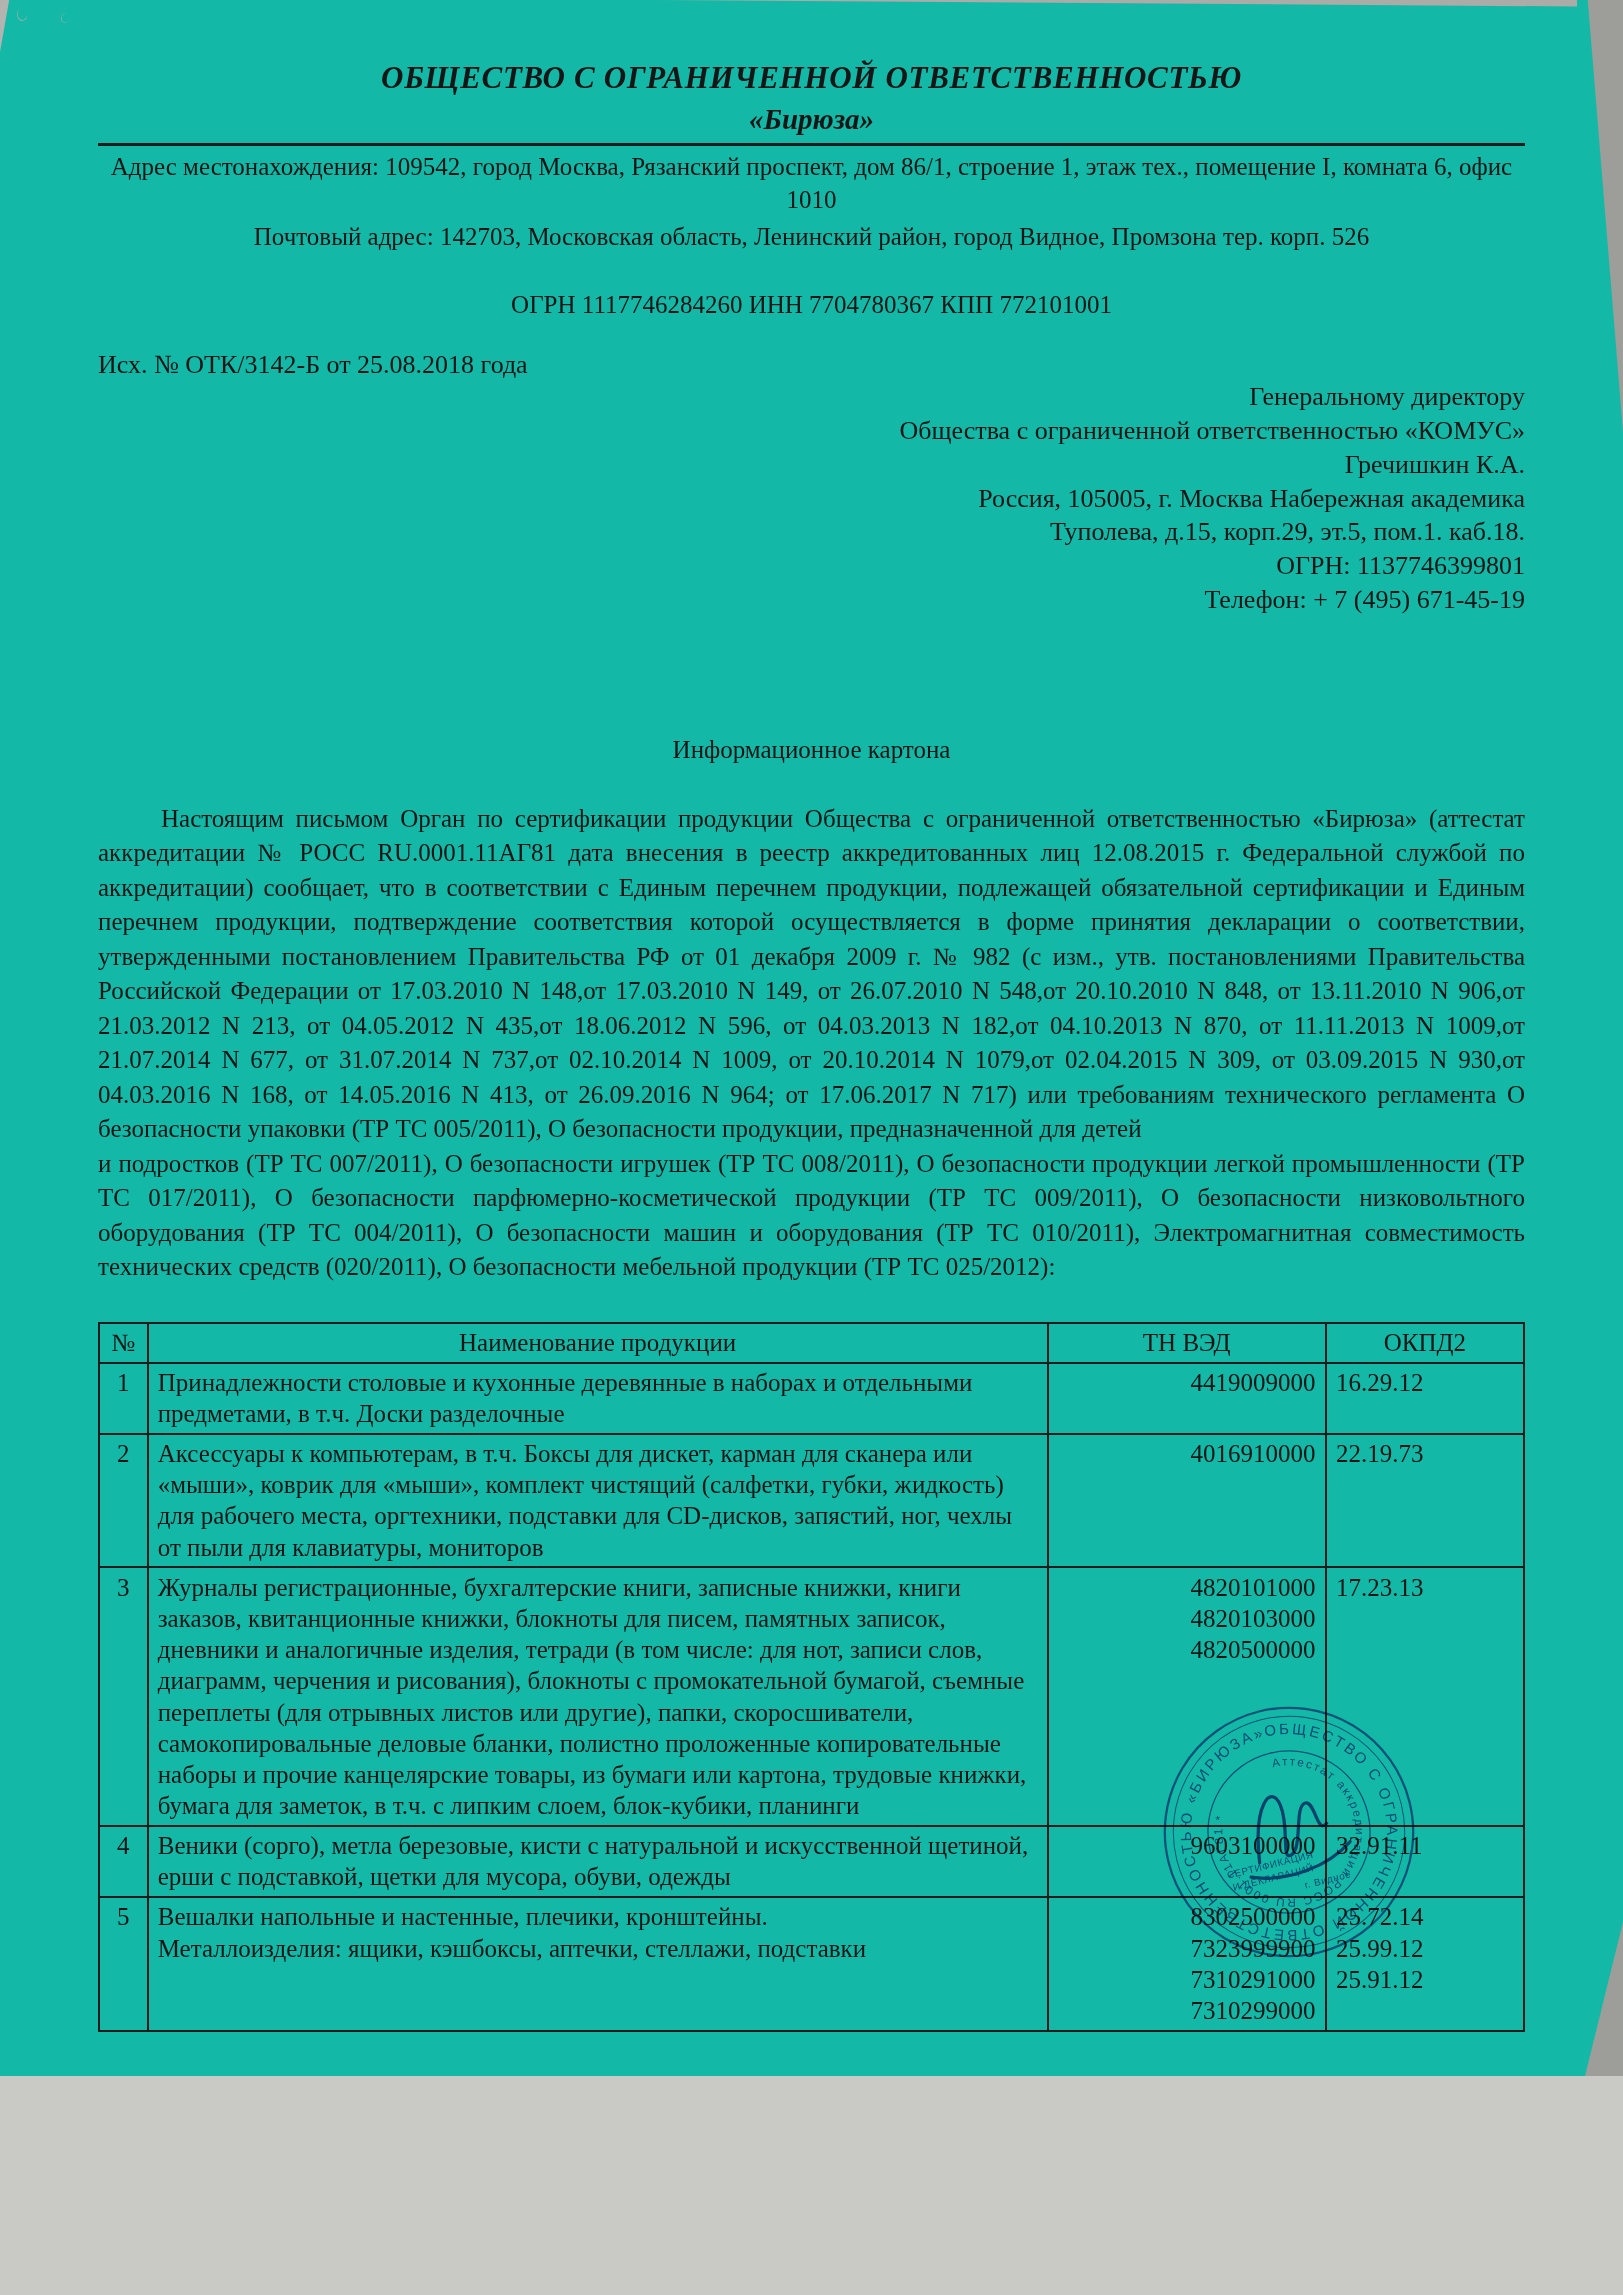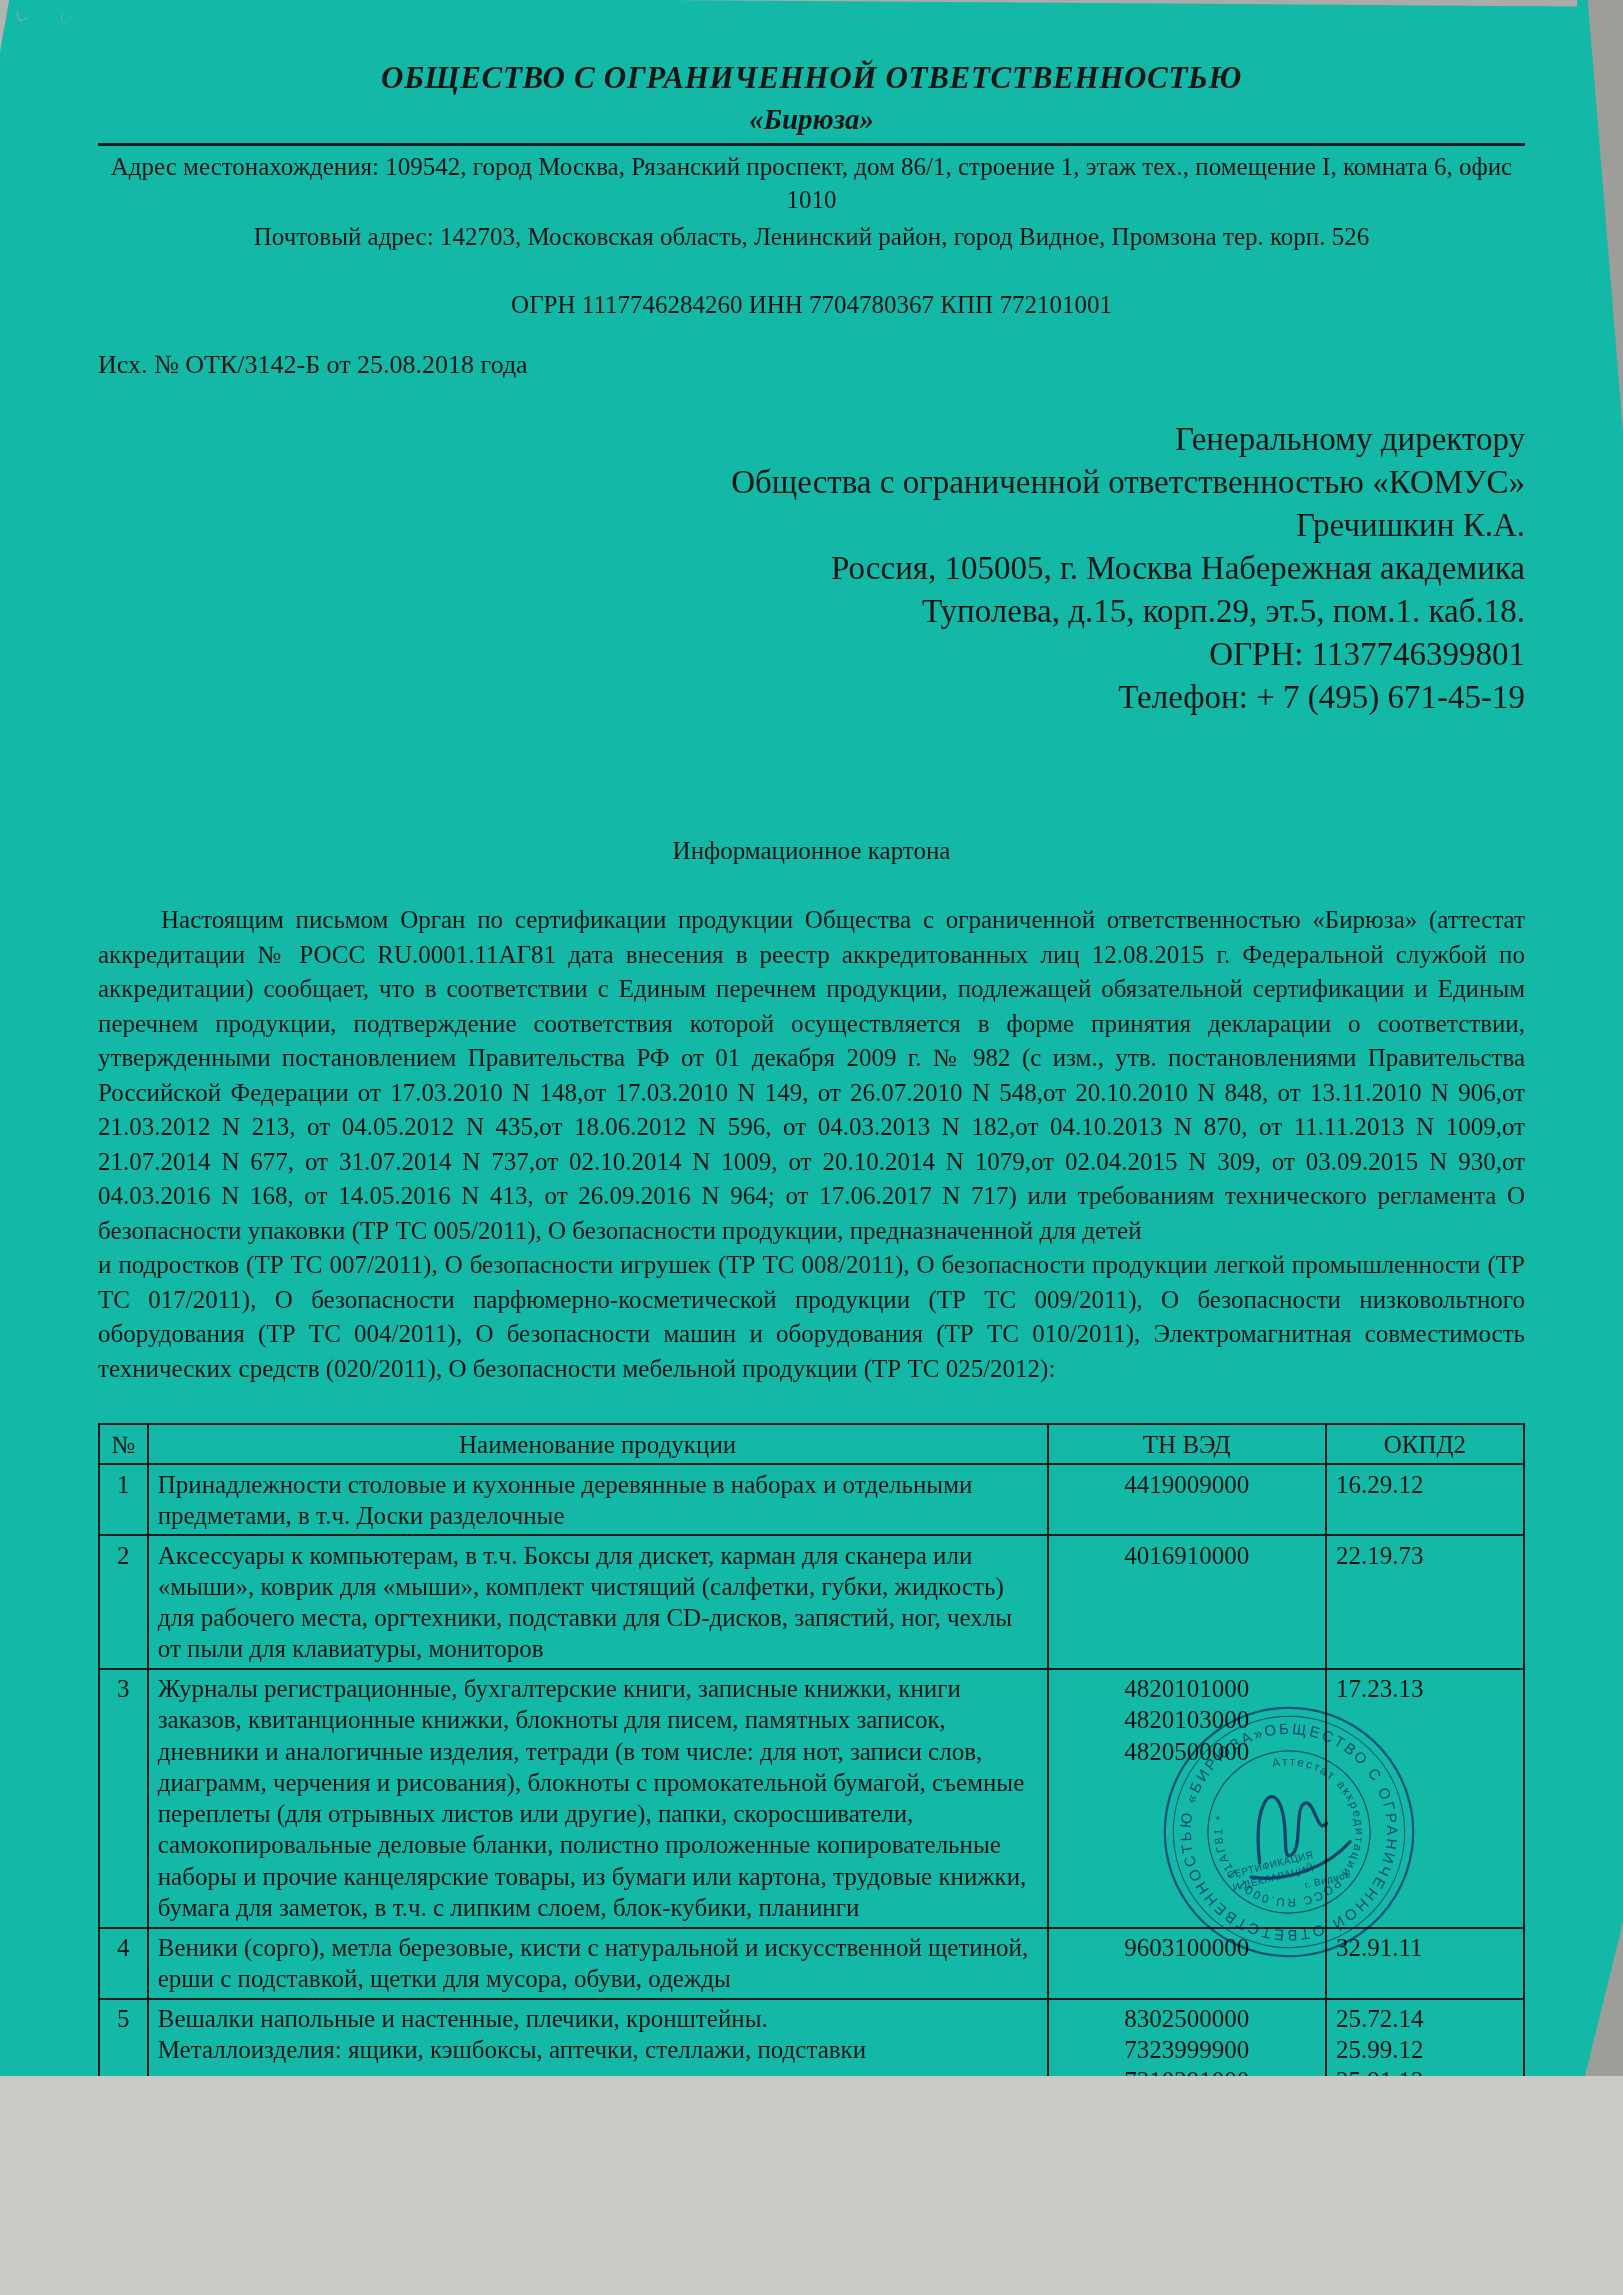--- a/index.html
+++ b/index.html
@@ -11,32 +11,32 @@
   }
   .content { padding:60px 98px 0 98px; }
 
   .org-name { font-size:31px; font-weight:700; font-style:italic; text-align:center; letter-spacing:0.7px; }
   .org-short { font-size:29px; font-weight:700; font-style:italic; text-align:center; margin-top:6.5px; }
   .rule { border-top:3.3px solid #1d1d1d; margin-top:7.9px; }
   .addr { font-size:25px; text-align:center; line-height:1.32; margin-top:3.9px; }
   .gap-top { margin-top:35px; }
 
   .ref { font-size:26px; margin-top:29px; }
-  .recipient { font-size:33px; line-height:1.3; text-align:right; margin-top:38px; }
+  .recipient { font-size:26px; line-height:1.3; text-align:right; }
   .title { font-size:25px; text-align:center; margin-top:119px; }
 
   .para { font-size:25px; line-height:1.38; text-align:justify; }
   .para1 { margin-top:38px; text-indent:63px; }
 
   .products { width:100%; border-collapse:collapse; margin-top:37px; font-size:25px; }
   .products th, .products td { border:2px solid #1c1c1c; padding:3.3px 9.2px; vertical-align:top; line-height:1.25; }
   .products th { font-weight:400; text-align:center; }
   .c-num  { width:48px;  text-align:center; }
   .c-name { width:890px; white-space:pre-line; text-align:left; }
-  .c-tnved{ width:275px; white-space:pre-line; text-align:center; }
+  .c-tnved{ width:275px; white-space:pre-line; text-align:right; }
   .c-okpd { width:196px; white-space:pre-line; text-align:left; }
 
   
   .stamp { position:absolute; left:1155px; top:1698px; width:268px; height:268px;
            transform:rotate(-14deg); opacity:.88; mix-blend-mode:multiply; }
   .stamp .ring { fill:none; stroke:#4a60ad; }
   .stamp-text { fill:#4055a6; font-family:"Liberation Sans","DejaVu Sans",sans-serif; }
   .stamp-text.outer { font-size:23px; letter-spacing:4px; }
   .stamp-text.inner { font-size:18px; letter-spacing:3px; }
   .stamp-center { fill:#4055a6; font-family:"Liberation Sans","DejaVu Sans",sans-serif;

